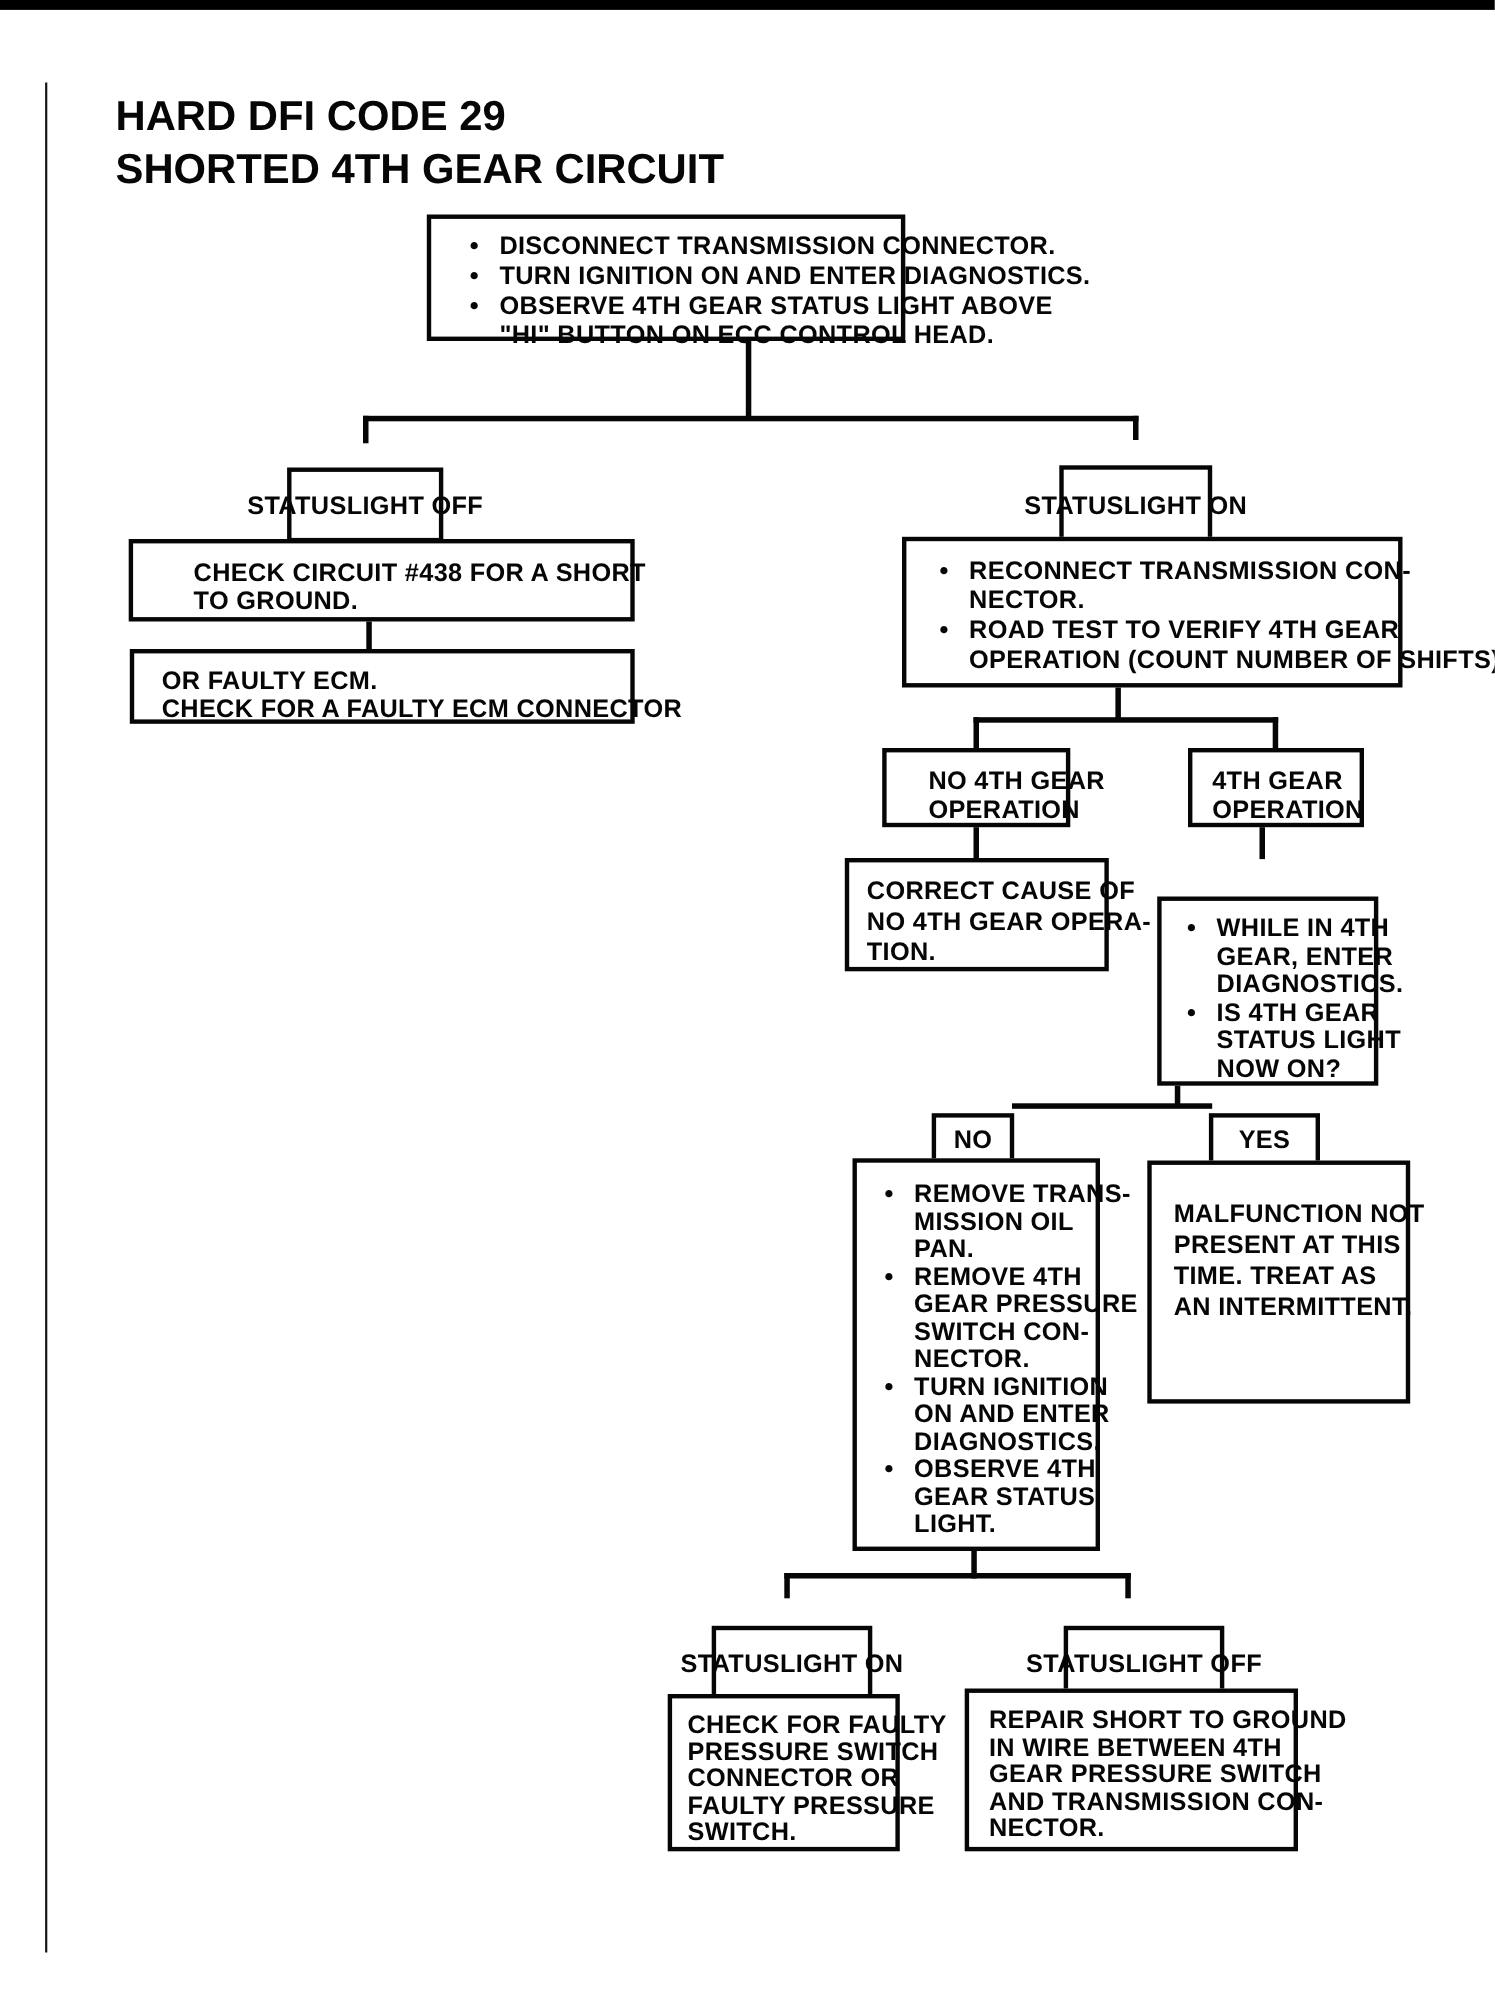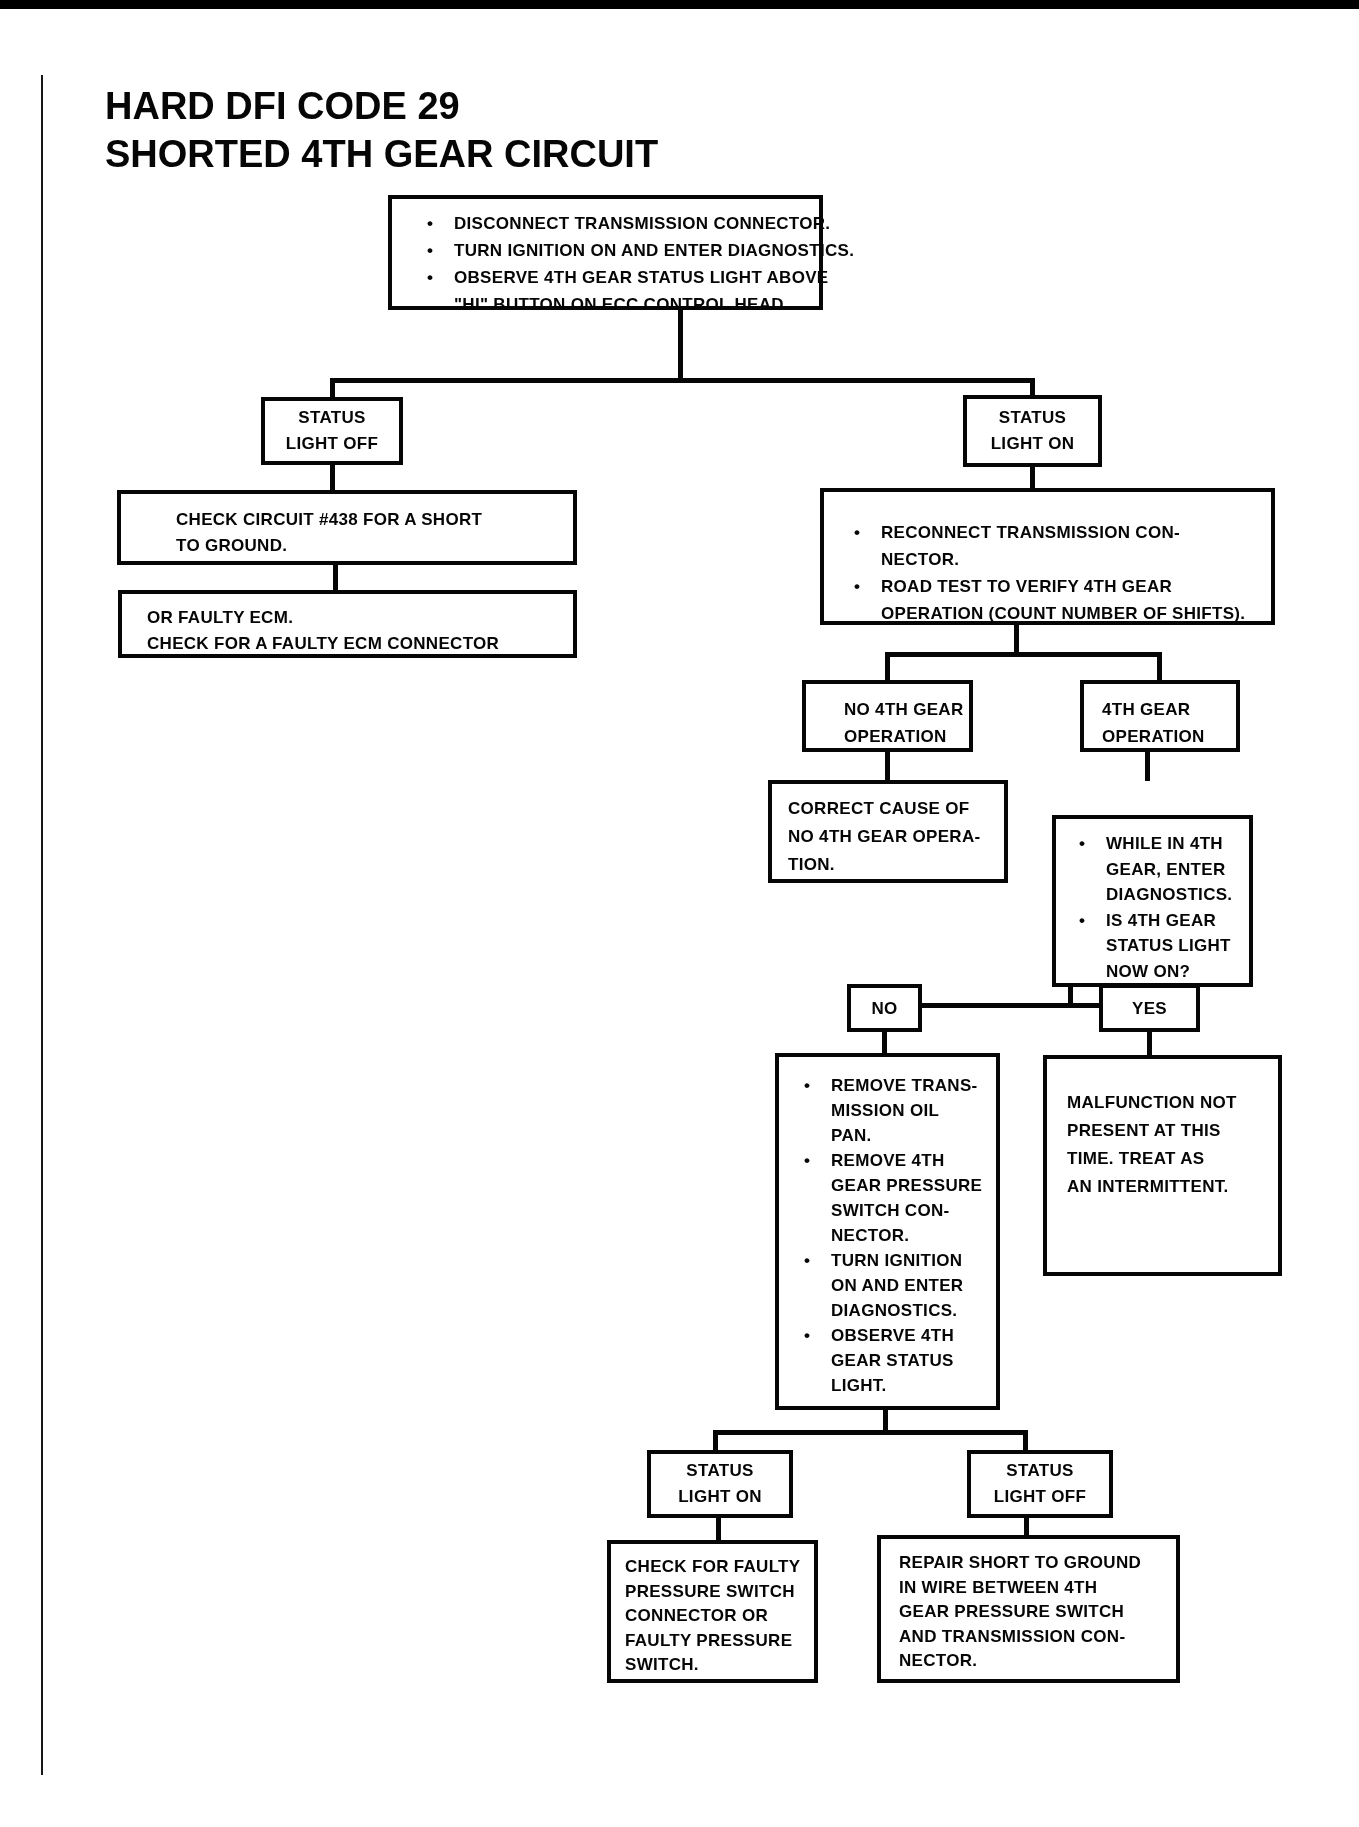--- a/index.html
+++ b/index.html
@@ -9,32 +9,32 @@
   }
   #topbar { position:absolute; left:0; top:0; width:1359px; height:9px; background:#000; }
   #leftrule { position:absolute; left:41px; top:75px; width:2px; height:1700px; background:#161616; }
   #title {
     position:absolute; left:105px; top:82px; width:1000px; text-align:left;
     font-weight:700; font-size:38px; line-height:48px; color:#060606; letter-spacing:0;
   }
   .cline { position:absolute; background:#060606; }
   .box {
     position:absolute; box-sizing:border-box; border:4px solid #060606; background:#ffffff;
-    color:#060606; font-weight:700; font-size:17px; line-height:27px; letter-spacing:0.3px;
+    color:#060606; font-weight:700; font-size:23px; line-height:27px; letter-spacing:0.3px;
   }
   .ln { position:relative; white-space:nowrap; }
   .b::before { content:"\2022"; position:absolute; left:-27px; }
-  .center { display:flex; flex-direction:column; align-items:center; justify-content:center; text-align:center; }
+  .center { display:flex; flex-direction:row; align-items:center; justify-content:center; text-align:center;margin-top:28px; }
 
   #start          { left:388px; top:195px; width:435px; height:115px; padding:11px 8px 8px 62px; }
   #status-off-top { left:261px; top:397px; width:142px; height:68px;  line-height:26px; }
   #check-438      { left:117px; top:490px; width:460px; height:75px;  padding:13px 8px 8px 55px; line-height:26px; }
   #faulty-ecm     { left:118px; top:590px; width:459px; height:68px;  padding:11px 8px 8px 25px; line-height:26px; }
   #status-on-top  { left:963px; top:395px; width:139px; height:72px;  line-height:26px; }
-  #reconnect      { left:820px; top:488px; width:455px; height:137px; padding:27px 8px 8px 57px; }
+  #reconnect      { left:820px; top:488px; width:455px; height:137px; padding:13px 8px 8px 57px; }
   #no-4th         { left:802px; top:680px; width:171px; height:72px;  padding:12px 8px 8px 38px; }
   #op-4th         { left:1080px; top:680px; width:160px; height:72px; padding:12px 8px 8px 18px; }
   #correct-cause  { left:768px; top:780px; width:240px; height:103px; padding:11px 8px 8px 16px; line-height:28px; }
   #while-4th      { left:1052px; top:778px; width:201px; height:172px; padding:12px 4px 8px 50px; line-height:25.5px;margin-top:37px; }
   #no-box         { left:847px; top:984px; width:75px;  height:48px; }
   #yes-box        { left:1099px; top:984px; width:101px; height:48px; }
   #remove-trans   { left:775px; top:1053px; width:225px; height:357px; padding:16px 4px 8px 52px; line-height:25px; }
   #malfunction    { left:1043px; top:1055px; width:239px; height:221px; padding:30px 8px 8px 20px; line-height:28px; }
   #status-on-bot  { left:647px; top:1450px; width:146px; height:68px; line-height:26px; }
   #status-off-bot { left:967px; top:1450px; width:146px; height:68px; line-height:26px; }

